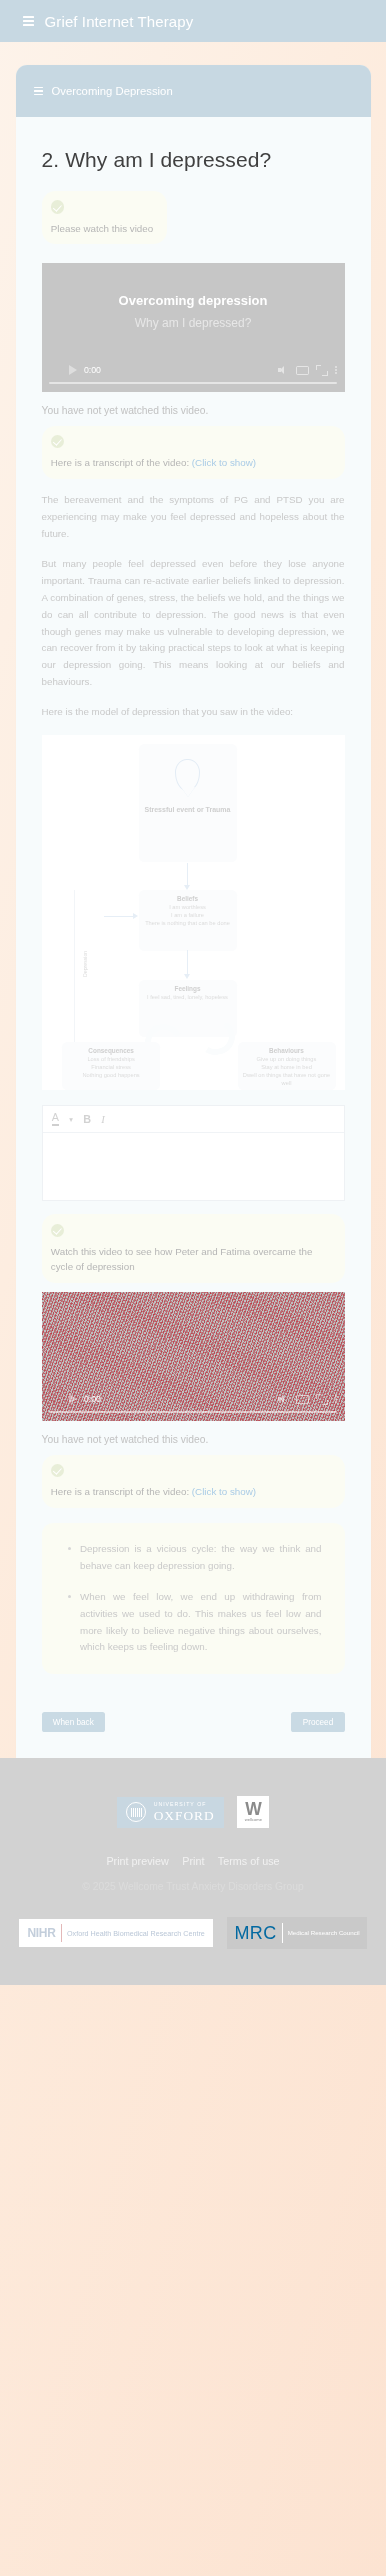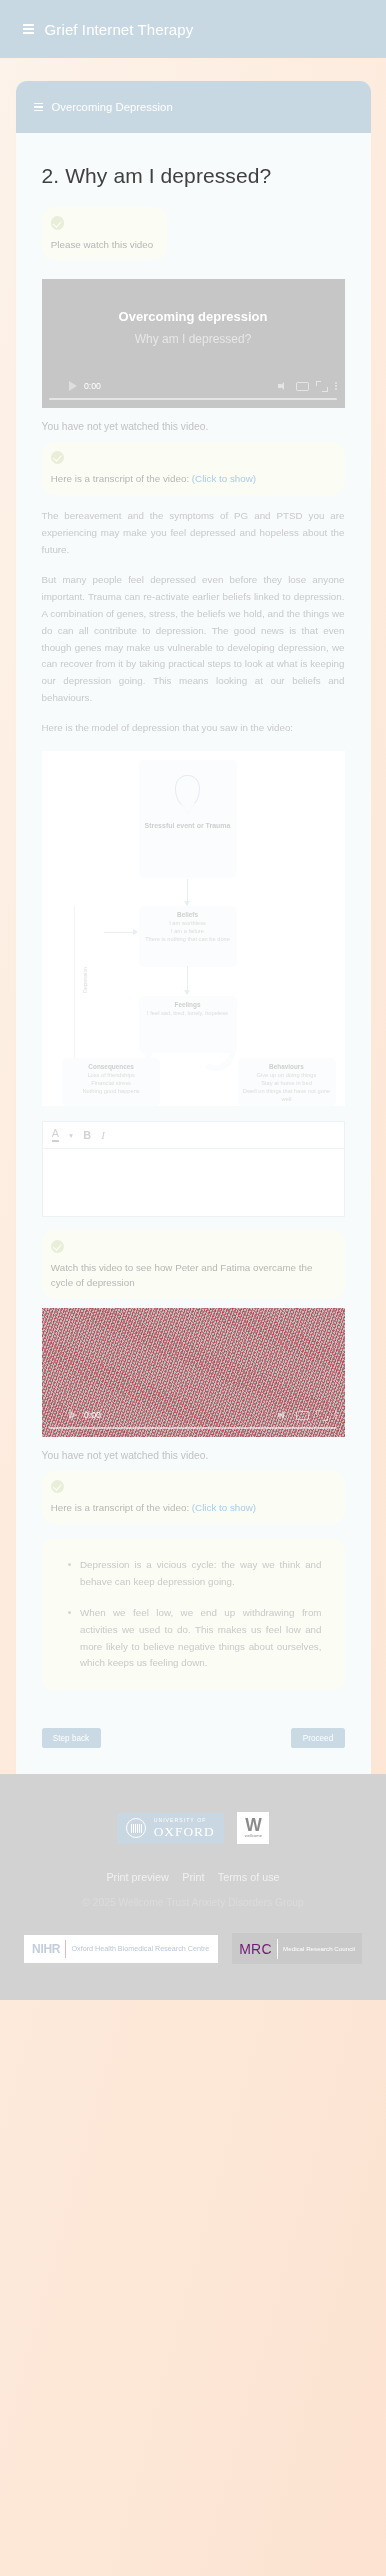--- a/index.html
+++ b/index.html
@@ -19,21 +19,21 @@
   .page {
     position: relative;
     width: 386px;
     min-height: 2870px;
     background: linear-gradient(105deg, #fdf3ea 0%, #fdeadb 45%, #fce2d0 100%);
     overflow: hidden;
   }
 
   
   .topbar {
-    height: 58px;
+    height: 42px;
     background: #c7d8e2;
     display: flex;
     align-items: center;
     padding: 0 0 0 23px;
   }
   .hamburger {
     width: 11.3px;
     display: flex;
     flex-direction: column;
     gap: 2.6px;
@@ -502,21 +502,21 @@
     display: flex; align-items: center; gap: 5.2px;
   }
   .nihr-mark { font-size: 12px; font-weight: 700; color: #c3cedb; letter-spacing: -0.3px; }
   .nihr-bar { width: 1px; height: 17.5px; background: #e3b8b8; }
   .nihr-text { text-align: left; font-size: 7.2px; color: #b9c6d6; line-height: 1.25; }
   .logo-mrc {
     background: #c9c9c9;
     padding: 5.2px 7.2px;
     display: flex; align-items: center; gap: 5.2px;
   }
-  .mrc-mark { font-size: 14px; color: #701a75; letter-spacing: 0.3px; text-align: center; }
+  .mrc-mark { font-size: 18px; color: #0369a1; letter-spacing: 0.3px; text-align: center; }
   .mrc-bar { width: 0.8px; height: 20.6px; background: #ffffff; }
   .mrc-text { text-align: left; font-size: 6.2px; color: #ffffff; line-height: 1.35; }
 </style>
 </head>
 <body>
 
 <div class="page">
 
   <div class="topbar">
     <div class="hamburger">
@@ -684,21 +684,21 @@
       
       <div class="summary-box">
         <ul>
           <li>Depression is a vicious cycle: the way we think and behave can keep depression going.</li>
           <li>When we feel low, we end up withdrawing from activities we used to do. This makes us feel low and more likely to believe negative things about ourselves, which keeps us feeling down.</li>
         </ul>
       </div>
 
       
       <div class="navrow">
-        <button class="btn">Step back</button>
+        <button class="btn">When back</button>
         <button class="btn">Proceed</button>
       </div>
 
     </div>
   </div>
 
   <div class="footer">
 
     <div class="logo-row-1">
       <div class="logo-oxford">

